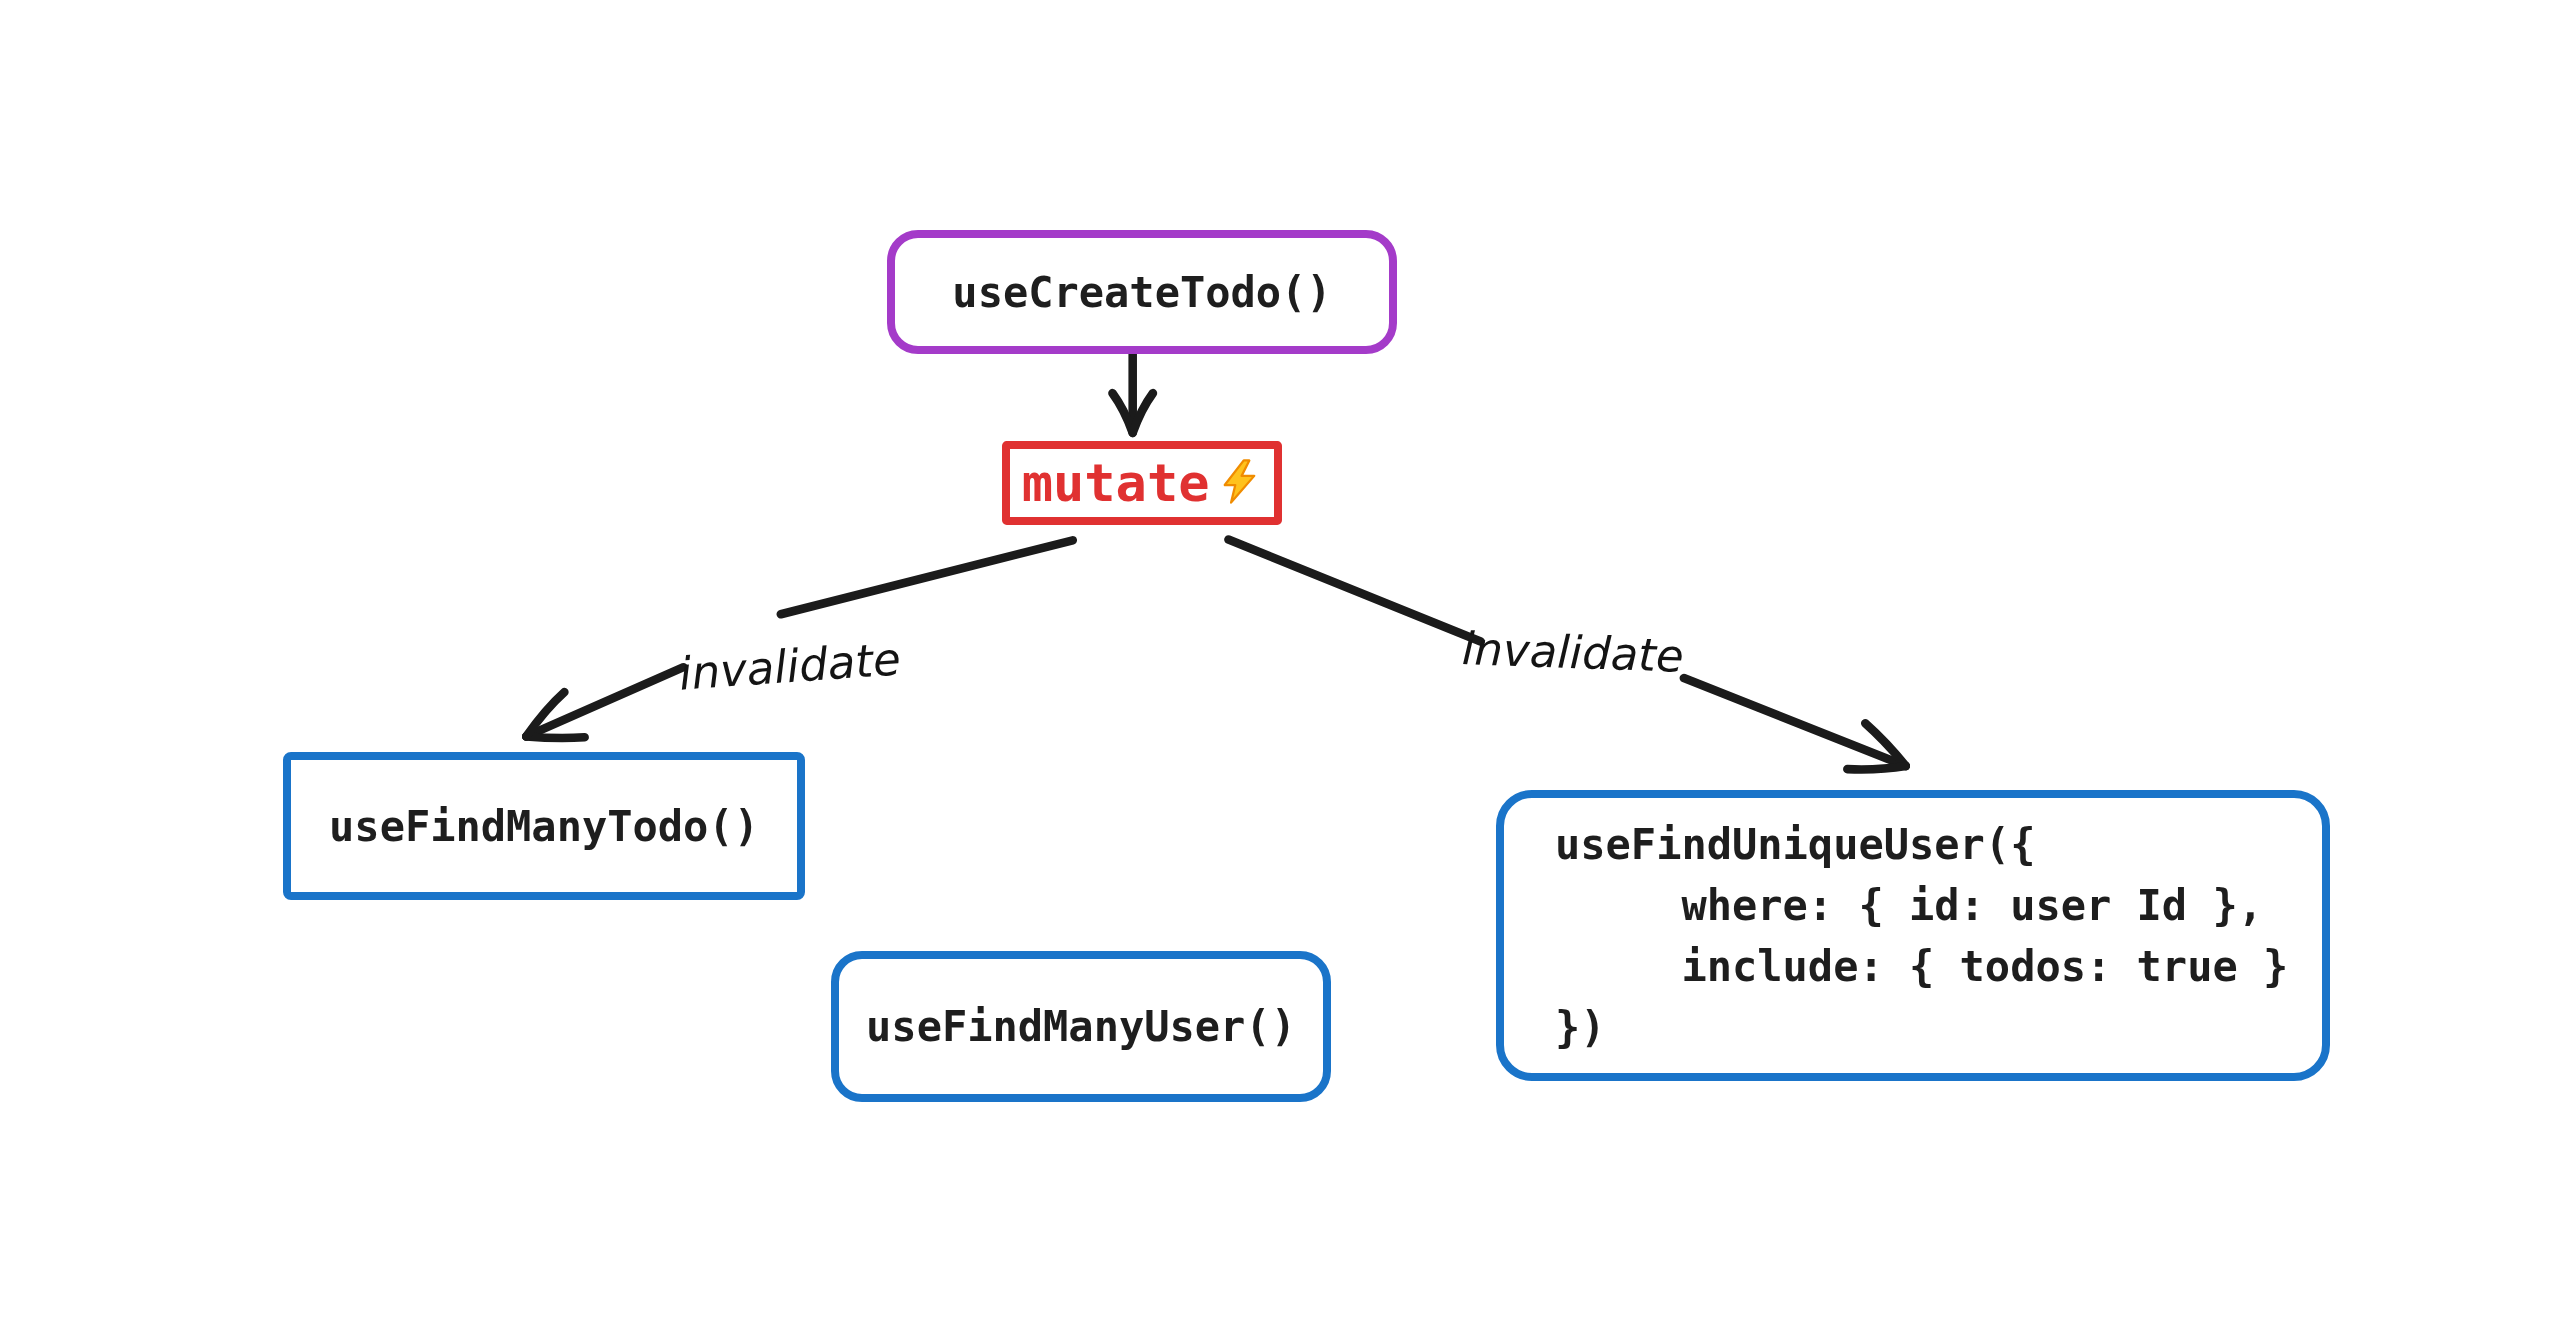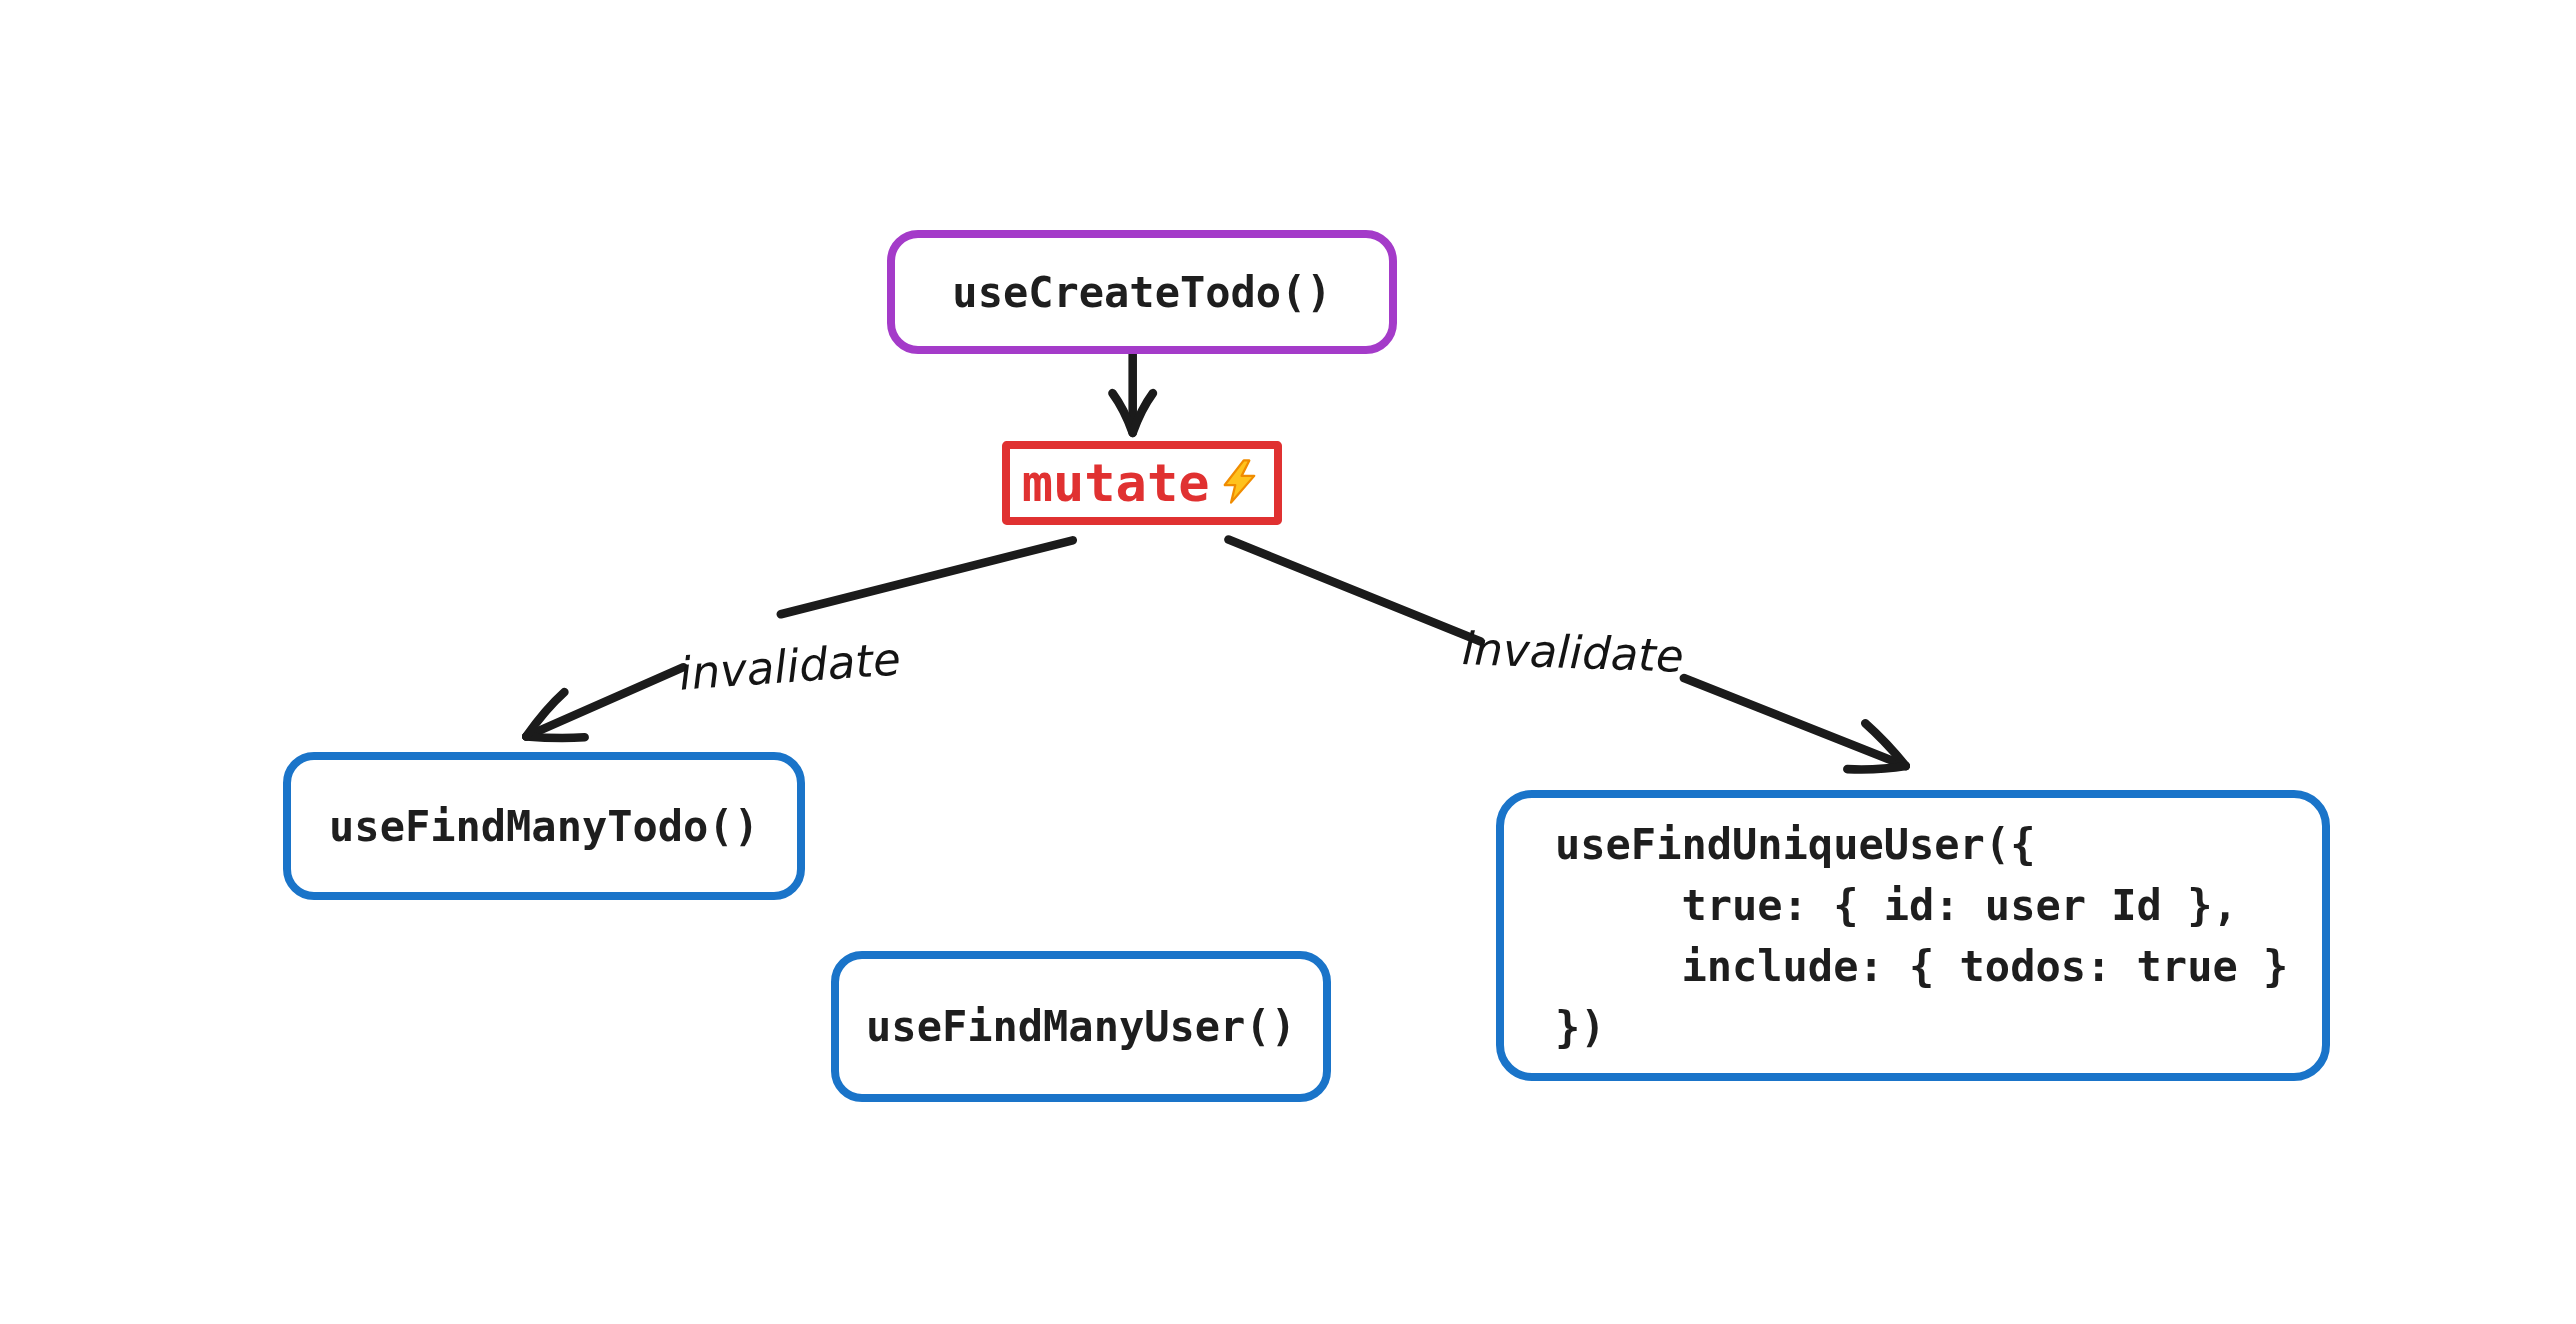--- a/index.html
+++ b/index.html
@@ -32,21 +32,21 @@
     border: 8.6px solid #a43bc9; border-radius: 31px;
   }
   #node-mutate {
     left: 1002px; top: 441px; width: 280px; height: 84px;
     border: 8.6px solid #e03131; border-radius: 4.7px;
     gap: 7.8px;
   }
   #node-mutate .label { color: #e03131; font-size: 52px; }
   #node-todo {
     left: 283px; top: 752px; width: 522px; height: 148px;
-    border: 8.6px solid #1a74c9; border-radius: 31px; text-align: right;
+    border: 8.6px solid #1a74c9; border-radius: 8px; text-align: right;
   }
   #node-user {
     left: 831px; top: 951px; width: 500px; height: 151px;
     border: 8.6px solid #1a74c9; border-radius: 31px;
   }
   #node-unique {
     left: 1496px; top: 790px; width: 834px; height: 291px;
     border: 8.6px solid #1a74c9; border-radius: 36px;
     flex-direction: column;
     align-items: flex-start;
@@ -125,19 +125,19 @@
   <div class="node" id="node-todo">
     <span class="label">useFindManyTodo()</span>
   </div>
 
   <div class="node" id="node-user">
     <span class="label">useFindManyUser()</span>
   </div>
 
   <div class="node" id="node-unique">
     <div class="code-line">useFindUniqueUser({</div>
-    <div class="code-line">     true: { id: user Id },</div>
+    <div class="code-line">     where: { id: user Id },</div>
     <div class="code-line">     include: { todos: true }</div>
     <div class="code-line">})</div>
   </div>
 
 </div>
 
 
 </body></html>

